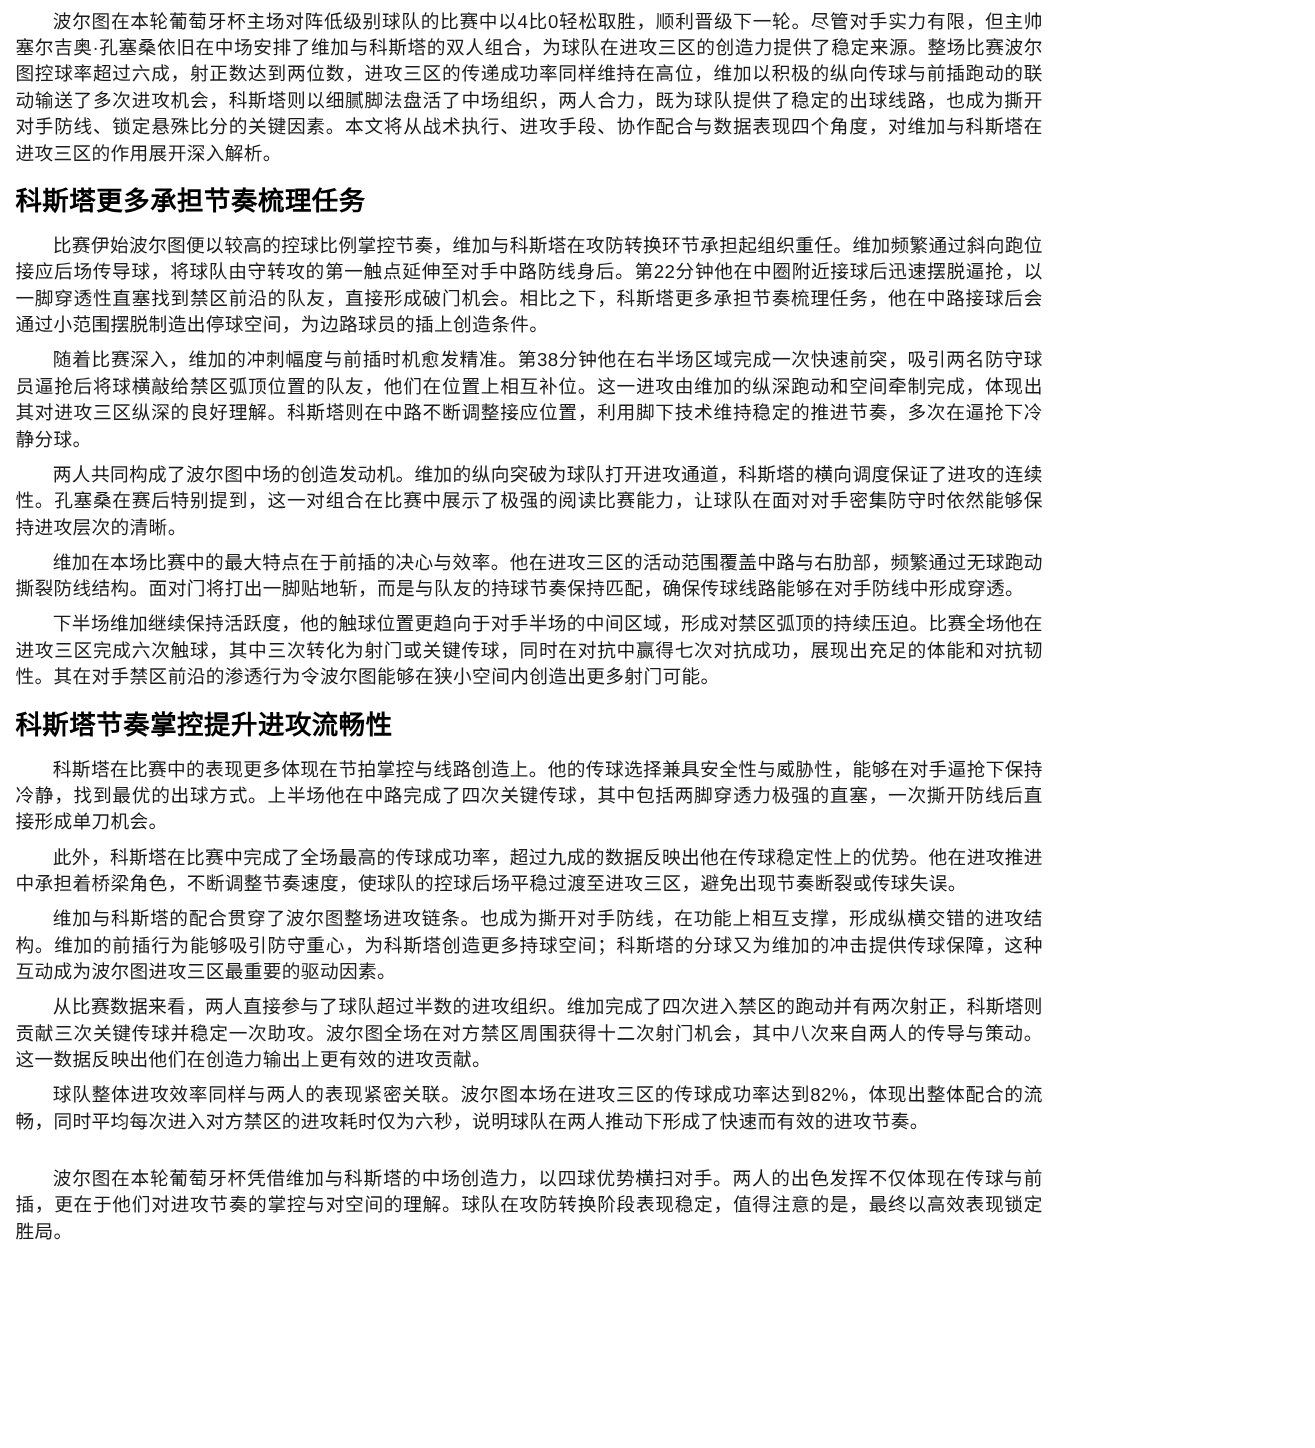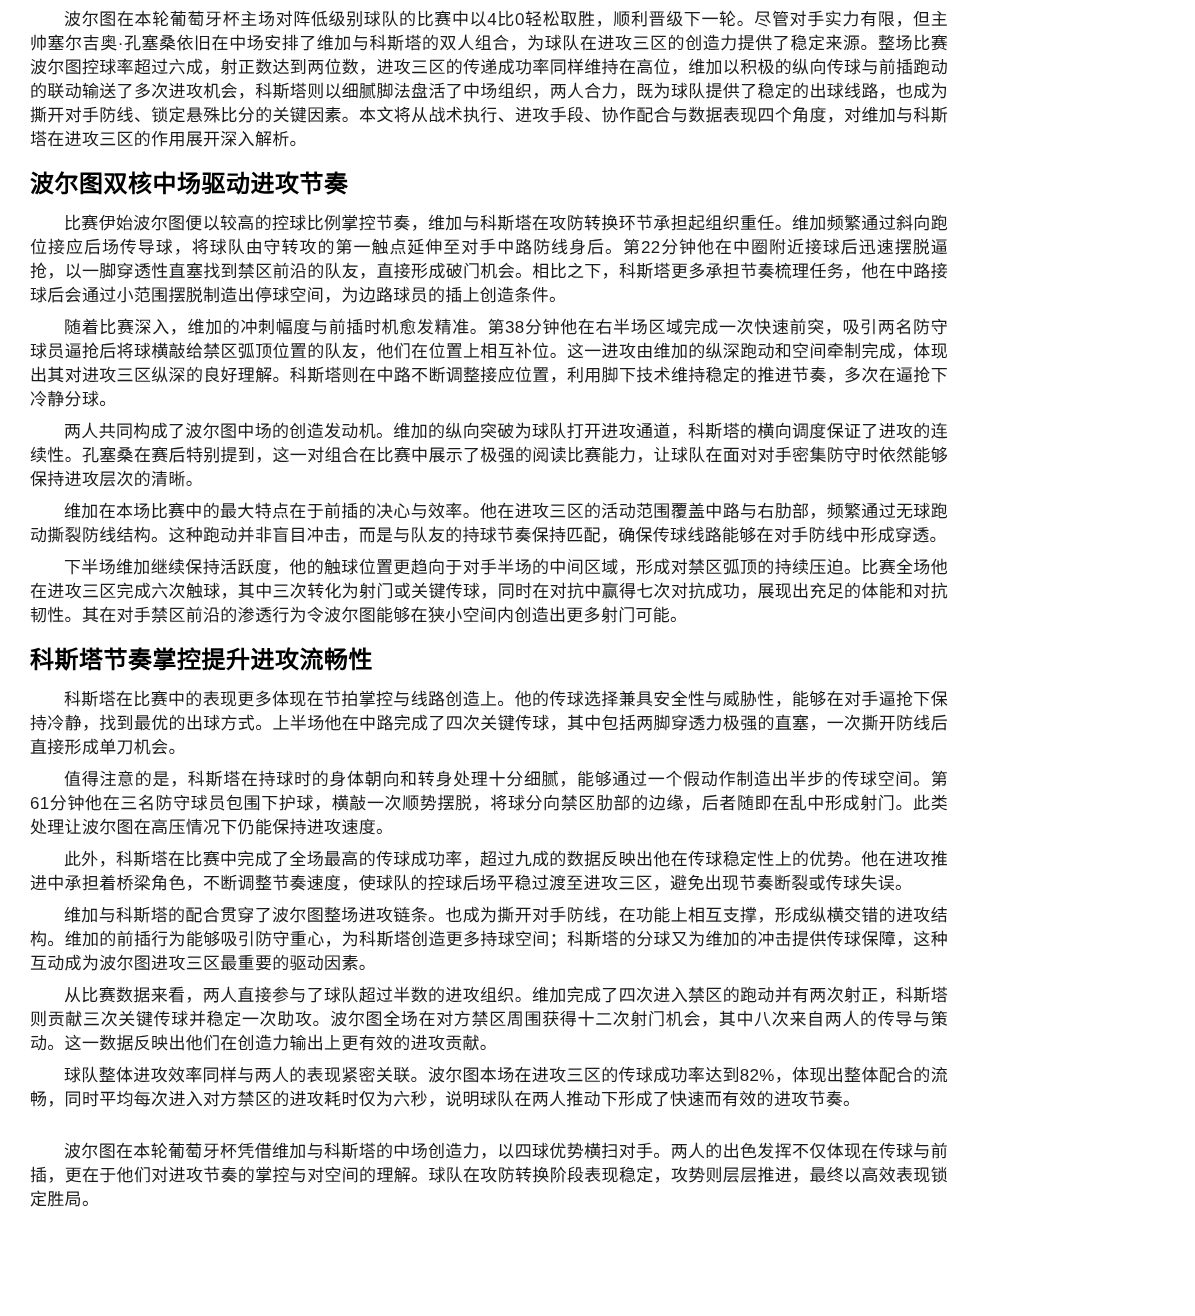--- a/index.html
+++ b/index.html
@@ -5,21 +5,21 @@
   html, body {
     margin: 0;
     padding: 0;
     background: #ffffff;
     color: #1b1b1b;
     font-family: "Liberation Sans", "DejaVu Sans", sans-serif;
   }
   .article {
     width: 962px;
     box-sizing: border-box;
-    padding: 8px 14px 24px 30px;
+    padding: 8px 14px 24px 14px;
     font-size: 17px;
     line-height: 24px;
   }
   .article p {
     margin: 8px 0;
     text-indent: 2em;
     text-align: justify;
     letter-spacing: 0.3px;
   }
   .article > p:first-child { margin-top: 0; }
@@ -34,41 +34,40 @@
   .conclusion { margin-top: 28px; }
 </style>
 </head>
 <body>
 
 <article class="article">
 
   <p>波尔图在本轮葡萄牙杯主场对阵低级别球队的比赛中以4比0轻松取胜，顺利晋级下一轮。尽管对手实力有限，但主帅塞尔吉奥·孔塞桑依旧在中场安排了维加与科斯塔的双人组合，为球队在进攻三区的创造力提供了稳定来源。整场比赛波尔图控球率超过六成，射正数达到两位数，进攻三区的传递成功率同样维持在高位，维加以积极的纵向传球与前插跑动的联动输送了多次进攻机会，科斯塔则以细腻脚法盘活了中场组织，两人合力，既为球队提供了稳定的出球线路，也成为撕开对手防线、锁定悬殊比分的关键因素。本文将从战术执行、进攻手段、协作配合与数据表现四个角度，对维加与科斯塔在进攻三区的作用展开深入解析。</p>
 
   <section>
-    <h2>波尔图双核中场驱动进攻节奏</h2>
+    <h2>科斯塔更多承担节奏梳理任务</h2>
     <p>比赛伊始波尔图便以较高的控球比例掌控节奏，维加与科斯塔在攻防转换环节承担起组织重任。维加频繁通过斜向跑位接应后场传导球，将球队由守转攻的第一触点延伸至对手中路防线身后。第22分钟他在中圈附近接球后迅速摆脱逼抢，以一脚穿透性直塞找到禁区前沿的队友，直接形成破门机会。相比之下，科斯塔更多承担节奏梳理任务，他在中路接球后会通过小范围摆脱制造出停球空间，为边路球员的插上创造条件。</p>
     <p>随着比赛深入，维加的冲刺幅度与前插时机愈发精准。第38分钟他在右半场区域完成一次快速前突，吸引两名防守球员逼抢后将球横敲给禁区弧顶位置的队友，他们在位置上相互补位。这一进攻由维加的纵深跑动和空间牵制完成，体现出其对进攻三区纵深的良好理解。科斯塔则在中路不断调整接应位置，利用脚下技术维持稳定的推进节奏，多次在逼抢下冷静分球。</p>
     <p>两人共同构成了波尔图中场的创造发动机。维加的纵向突破为球队打开进攻通道，科斯塔的横向调度保证了进攻的连续性。孔塞桑在赛后特别提到，这一对组合在比赛中展示了极强的阅读比赛能力，让球队在面对对手密集防守时依然能够保持进攻层次的清晰。</p>
   </section>
 
   <section>
-    <p>维加在本场比赛中的最大特点在于前插的决心与效率。他在进攻三区的活动范围覆盖中路与右肋部，频繁通过无球跑动撕裂防线结构。这种跑动并非盲目冲击，而是与队友的持球节奏保持匹配，确保传球线路能够在对手防线中形成穿透。</p>
+    <p>维加在本场比赛中的最大特点在于前插的决心与效率。他在进攻三区的活动范围覆盖中路与右肋部，频繁通过无球跑动撕裂防线结构。面对门将打出一脚贴地斩，而是与队友的持球节奏保持匹配，确保传球线路能够在对手防线中形成穿透。</p>
     <p>下半场维加继续保持活跃度，他的触球位置更趋向于对手半场的中间区域，形成对禁区弧顶的持续压迫。比赛全场他在进攻三区完成六次触球，其中三次转化为射门或关键传球，同时在对抗中赢得七次对抗成功，展现出充足的体能和对抗韧性。其在对手禁区前沿的渗透行为令波尔图能够在狭小空间内创造出更多射门可能。</p>
   </section>
 
   <section>
     <h2>科斯塔节奏掌控提升进攻流畅性</h2>
     <p>科斯塔在比赛中的表现更多体现在节拍掌控与线路创造上。他的传球选择兼具安全性与威胁性，能够在对手逼抢下保持冷静，找到最优的出球方式。上半场他在中路完成了四次关键传球，其中包括两脚穿透力极强的直塞，一次撕开防线后直接形成单刀机会。</p>
-    <p>值得注意的是，科斯塔在持球时的身体朝向和转身处理十分细腻，能够通过一个假动作制造出半步的传球空间。第61分钟他在三名防守球员包围下护球，横敲一次顺势摆脱，将球分向禁区肋部的边缘，后者随即在乱中形成射门。此类处理让波尔图在高压情况下仍能保持进攻速度。</p>
     <p>此外，科斯塔在比赛中完成了全场最高的传球成功率，超过九成的数据反映出他在传球稳定性上的优势。他在进攻推进中承担着桥梁角色，不断调整节奏速度，使球队的控球后场平稳过渡至进攻三区，避免出现节奏断裂或传球失误。</p>
   </section>
 
   <section>
     <p>维加与科斯塔的配合贯穿了波尔图整场进攻链条。也成为撕开对手防线，在功能上相互支撑，形成纵横交错的进攻结构。维加的前插行为能够吸引防守重心，为科斯塔创造更多持球空间；科斯塔的分球又为维加的冲击提供传球保障，这种互动成为波尔图进攻三区最重要的驱动因素。</p>
     <p>从比赛数据来看，两人直接参与了球队超过半数的进攻组织。维加完成了四次进入禁区的跑动并有两次射正，科斯塔则贡献三次关键传球并稳定一次助攻。波尔图全场在对方禁区周围获得十二次射门机会，其中八次来自两人的传导与策动。这一数据反映出他们在创造力输出上更有效的进攻贡献。</p>
     <p>球队整体进攻效率同样与两人的表现紧密关联。波尔图本场在进攻三区的传球成功率达到82%，体现出整体配合的流畅，同时平均每次进入对方禁区的进攻耗时仅为六秒，说明球队在两人推动下形成了快速而有效的进攻节奏。</p>
   </section>
 
   <div class="conclusion">
-    <p>波尔图在本轮葡萄牙杯凭借维加与科斯塔的中场创造力，以四球优势横扫对手。两人的出色发挥不仅体现在传球与前插，更在于他们对进攻节奏的掌控与对空间的理解。球队在攻防转换阶段表现稳定，攻势则层层推进，最终以高效表现锁定胜局。</p>
+    <p>波尔图在本轮葡萄牙杯凭借维加与科斯塔的中场创造力，以四球优势横扫对手。两人的出色发挥不仅体现在传球与前插，更在于他们对进攻节奏的掌控与对空间的理解。球队在攻防转换阶段表现稳定，值得注意的是，最终以高效表现锁定胜局。</p>
   </div>
 
 </article>
 
 </body></html>

